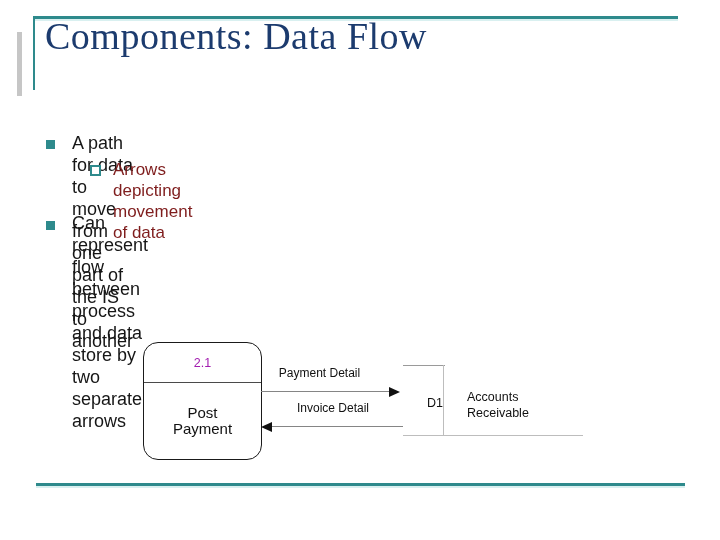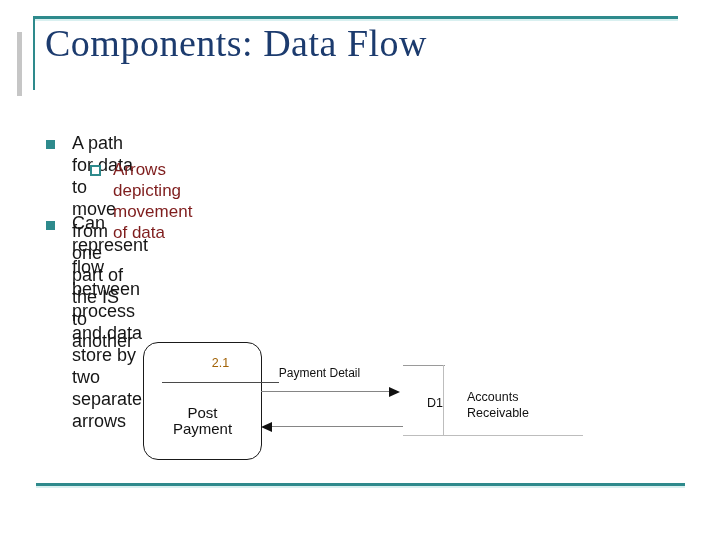--- a/index.html
+++ b/index.html
@@ -18,21 +18,21 @@
   .rule-left-vert {
     position: absolute; left: 33px; top: 16px; width: 2px; height: 74px;
     background: #2e8a8c;
   }
   .bar-left-gray {
     position: absolute; left: 17px; top: 32px; width: 5px; height: 64px;
     background: #c6c6c6;
   }
 
   .title {
-    position: absolute; left: 45px; top: 21px; width: 620px;
+    position: absolute; left: 45px; top: 14px; width: 620px;
     font-family: "Liberation Serif", serif;
     font-size: 38px; line-height: 44px; color: #1c3b6e; font-weight: 400;
     letter-spacing: 0.5px; white-space: nowrap;
   }
 
   
   .bullet-row { position: absolute; color: #161616; }
   .b1-marker {
     position: absolute; width: 9px; height: 9px; background: #2e8a8c;
   }
@@ -48,24 +48,24 @@
     position: absolute; left: 113px; max-width: 540px;
     font-size: 17px; line-height: 21px; color: #7f1d1d;
   }
 
   
   .process-box {
     position: absolute; left: 143px; top: 342px; width: 117px; height: 116px;
     background: #ffffff; border: 1px solid #1a1a1a; border-radius: 15px;
   }
   .process-id {
-    position: absolute; left: 18px; top: 0; width: 100%; height: 40px;
+    position: absolute; left: 0; top: 0; width: 100%; height: 40px;
     border-bottom: 1px solid #4a4a4a; box-sizing: border-box;
     display: flex; align-items: center; justify-content: center;
-    font-size: 12.5px; color: #a16207;
+    font-size: 12.5px; color: #a21caf;
   }
   .process-name {
     position: absolute; left: 0; top: 40px; width: 100%; height: 76px;
     display: flex; align-items: center; justify-content: center; text-align: center;
     font-size: 15px; line-height: 16px; color: #111111; padding: 0 14px; box-sizing: border-box;
   }
 
   .flow-line { position: absolute; height: 1px; background: #858585; }
   .flow-label {
     position: absolute; text-align: center; font-size: 12px; color: #111111; white-space: nowrap;
@@ -122,20 +122,21 @@
 
   <div class="process-box">
     <div class="process-id">2.1</div>
     <div class="process-name">Post Payment</div>
   </div>
 
   <div class="flow-label" style="left:253px; top:366px; width:133px;">Payment Detail</div>
   <div class="flow-line" style="left:261px; top:391px; width:130px;"></div>
   <div class="arrow-right" style="left:389px; top:387px;"></div>
 
+  <div class="flow-label" style="left:268px; top:401px; width:130px;">Invoice Detail</div>
   <div class="flow-line" style="left:270px; top:426px; width:133px;"></div>
   <div class="arrow-left" style="left:261px; top:422px;"></div>
 
   <div class="store-top-line"></div>
   <div class="store-vert-line"></div>
   <div class="store-bottom-line"></div>
   <div class="store-id">D1</div>
   <div class="store-name">Accounts Receivable</div>
 
 </div>

